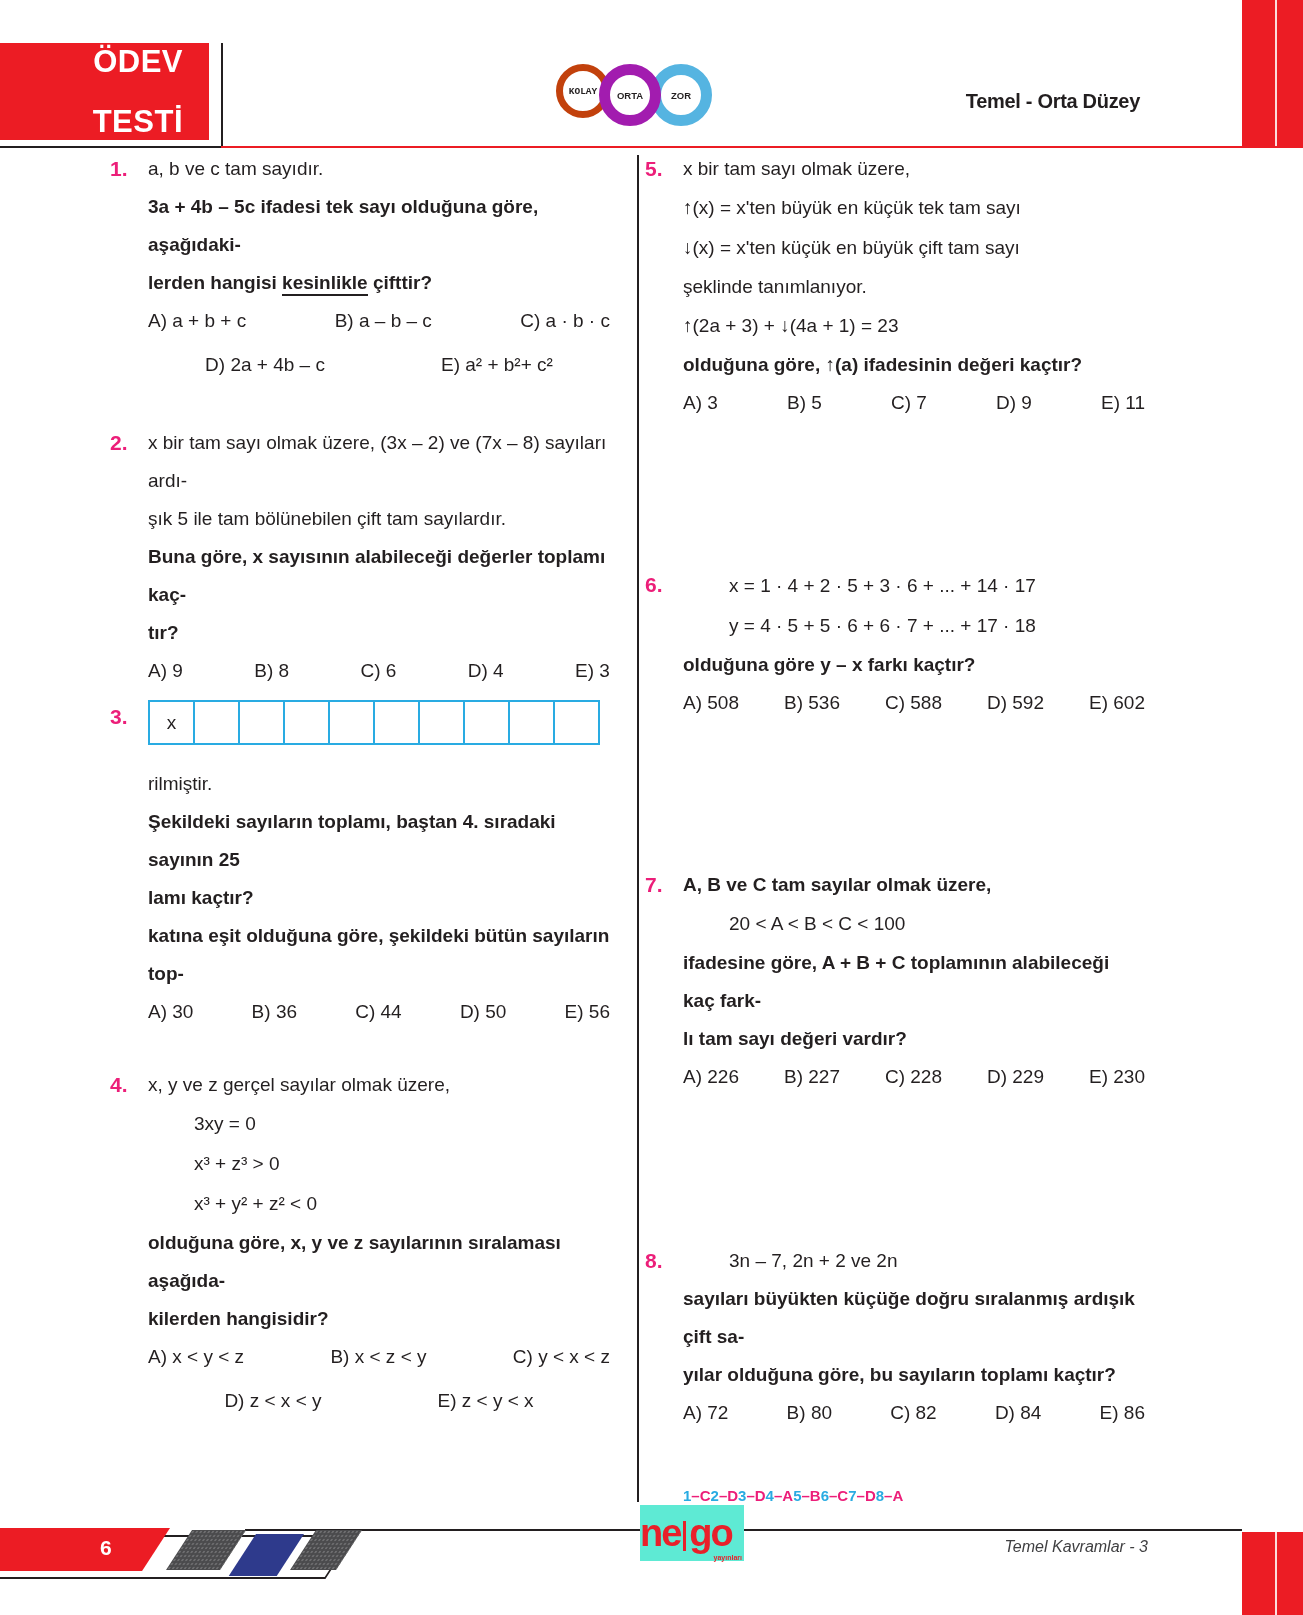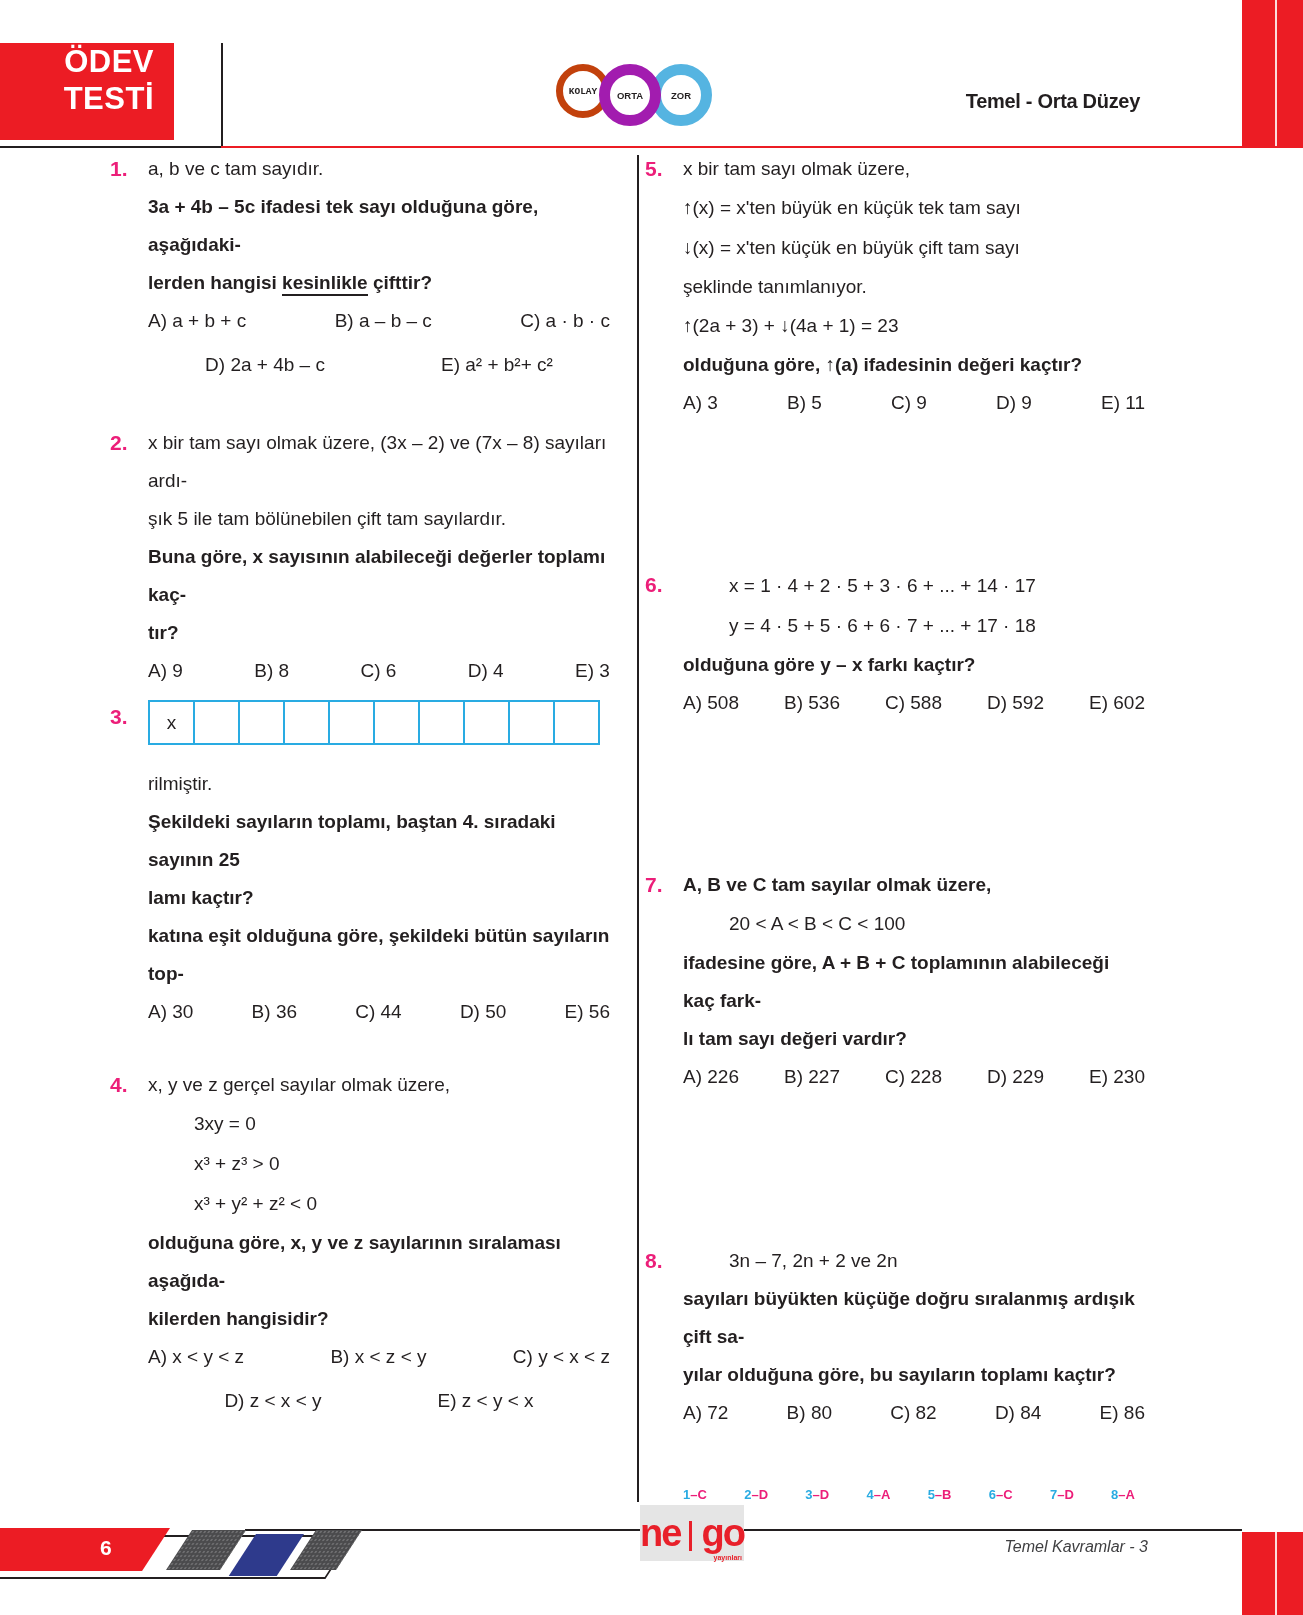--- a/index.html
+++ b/index.html
@@ -1,22 +1,22 @@
 <!DOCTYPE html>
 <html><head>
 <meta charset="utf-8">
 <style>
   html,body{margin:0;padding:0;background:#888;}
   .page{position:relative;width:1303px;height:1615px;background:#ffffff;overflow:hidden;
         font-family:"Liberation Sans",sans-serif;color:#231f20;margin:0 auto;}
 
   
-  .badge{position:absolute;left:0;top:43px;width:174px;height:97px;background:#ec1c24;
-         display:flex;flex-direction:column;justify-content:flex-start;align-items:flex-end;
-         padding-right:20px;box-sizing:border-box;}
+  .badge{position:absolute;left:0;top:43px;width:209px;height:97px;background:#ec1c24;
+         display:flex;flex-direction:column;justify-content:space-between;align-items:flex-end;
+         padding-right:26px;box-sizing:border-box;}
   .badge span{color:#fff;font-weight:bold;font-size:31px;line-height:37px;letter-spacing:.5px;}
   .hdr-vline{position:absolute;left:221px;top:43px;width:2px;height:105px;background:#231f20;}
   .levels{position:absolute;left:556px;top:64px;display:flex;}
   .lvl{width:40px;height:40px;border-radius:50%;background:#fff;display:flex;align-items:center;
        justify-content:center;font-size:9.5px;font-weight:bold;color:#231f20;}
   .lvl-kolay{border:7px solid #c2410c;z-index:1;font-family:Liberation Mono, monospace;}
   .lvl-orta{border:11px solid #a21caf;margin-left:-11px;z-index:3;}
   .lvl-zor{border:11px solid #55b4e1;margin-left:-11px;z-index:2;}
   .hdr-title{position:absolute;right:163px;top:90px;font-size:20px;font-weight:bold;
              letter-spacing:-.3px;color:#221e1f;}
@@ -43,39 +43,39 @@
   .figure-row{display:flex;margin:2px 0 20px 0;}
   .cell{width:47px;height:45px;border:2px solid #29abe2;margin-left:-2px;box-sizing:border-box;
         display:flex;align-items:center;justify-content:center;font-size:19px;background:#fff;}
   .cell:first-child{margin-left:0;}
   #q1{left:110px;top:150px;} #q2{left:110px;top:424px;} #q3{left:110px;top:698px;} #q4{left:110px;top:1066px;}
   #q5{left:645px;top:150px;} #q6{left:645px;top:566px;} #q7{left:645px;top:866px;} #q8{left:645px;top:1242px;}
   .mt6{margin-top:6px;}
 
   
   .answer-key{position:absolute;left:683px;top:1487px;width:452px;display:flex;
-              justify-content:space-between;font-size:13px;font-weight:bold;gap:20px;}
+              justify-content:flex-start;font-size:15px;font-weight:bold;}
   .ak-n{color:#29abe2;} .ak-d,.ak-a{color:#ec1e79;}
 
   
   .ftr-line{position:absolute;left:245px;top:1529px;width:997px;height:2px;background:#231f20;}
   .ftr-outline{position:absolute;left:-40px;top:1535px;width:390px;height:40px;background:#fff;
                border:2px solid #231f20;transform:skewX(-33deg);transform-origin:top left;}
   .ftr-red{position:absolute;left:-30px;top:1528px;width:200px;height:43px;background:#ec1c24;
            transform:skewX(-33deg);transform-origin:top left;}
   .ftr-page{position:absolute;left:100px;top:1536px;color:#fff;font-size:21px;font-weight:bold;}
   .stripe{position:absolute;top:1530px;height:40px;transform:skewX(-33deg);transform-origin:top left;}
   .stripe.gray{background-color:#4a4a4c;background-image:radial-gradient(#6d6d6f 1px, transparent 1px);
                background-size:4px 4px;}
   .stripe.blue{background:#2e3a8c;top:1534px;height:42px;}
   .s1{left:192px;width:54px;} .s2{left:256px;width:48px;} .s3{left:316px;width:46px;}
   .ftr-redblock{position:absolute;left:1242px;top:1532px;width:61px;height:83px;background:#ec1c24;}
   .source{position:absolute;right:155px;top:1538px;font-style:italic;font-size:16px;color:#3f3f41;}
-  .nego{position:absolute;left:640px;top:1505px;width:104px;height:56px;background:#e5e5e5;
-        display:flex;align-items:center;justify-content:space-between;}
+  .nego{position:absolute;left:640px;top:1505px;width:104px;height:56px;background:#5eead4;
+        display:flex;align-items:center;justify-content:flex-start;}
   .nego .t{color:#e8202a;font-weight:bold;font-size:38px;letter-spacing:-2px;line-height:1;}
   .nego .bar{width:3px;height:30px;background:#e8202a;margin:6px 3px 0 3px;}
   .nego .sub{position:absolute;right:2px;bottom:0;font-size:7px;color:#e8202a;font-weight:bold;}
 </style>
 </head>
 <body>
 
 <div class="page">
 
   <div class="badge">
@@ -195,21 +195,21 @@
     <div class="qbody">
       <p class="ln">x bir tam sayı olmak üzere,</p>
       <p class="ln eq">↑(x) = x'ten büyük en küçük tek tam sayı</p>
       <p class="ln eq">↓(x) = x'ten küçük en büyük çift tam sayı</p>
       <p class="ln">şeklinde tanımlanıyor.</p>
       <p class="ln eq">↑(2a + 3) + ↓(4a + 1) = 23</p>
       <p class="ln b">olduğuna göre, ↑(a) ifadesinin değeri kaçtır?</p>
       <div class="optrow">
         <span class="opt">A) 3</span>
         <span class="opt">B) 5</span>
-        <span class="opt">C) 9</span>
+        <span class="opt">C) 7</span>
         <span class="opt">D) 9</span>
         <span class="opt">E) 11</span>
       </div>
     </div>
   </div>
 
   <div class="q" id="q6">
     <span class="qnum">6.</span>
     <div class="qbody">
       <p class="ln eq ind">x = 1 · 4 + 2 · 5 + 3 · 6 + ... + 14 · 17</p>

